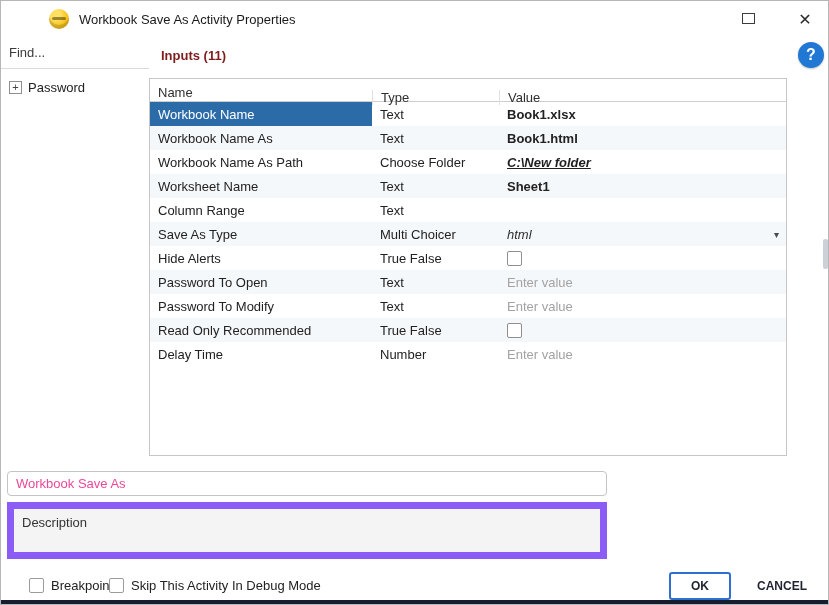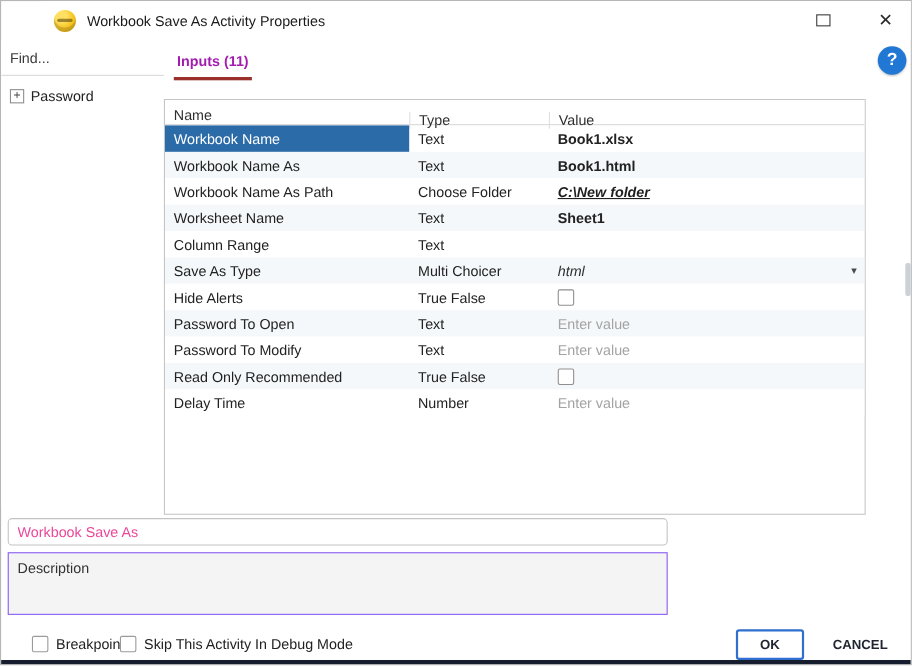--- a/index.html
+++ b/index.html
@@ -45,35 +45,35 @@
   }
   .tree-item { display:flex; align-items:center; gap:6px; padding:11px 0 0 8px; cursor:default; }
   .expander {
     width:13px; height:13px; border:1px solid #8f8f8f; background:#fff;
     display:flex; align-items:center; justify-content:center;
     font-size:11px; line-height:1; color:#444;
   }
 
   
   .tab {
-    position:absolute; left:157px; top:47px; font-weight:bold; color:#a21caf;
-    padding:0 3px 7px 3px; border-bottom:3px solid #9a2f2c; cursor:pointer;
+    position:absolute; left:157px; top:47px; font-weight:bold; color:#7f1d1d;
+    padding:0 3px 20px 3px; border-bottom:3px solid #9a2f2c; cursor:pointer;
   }
 
   
   .help-btn {
     position:absolute; left:797px; top:41px; width:26px; height:26px; border-radius:50%;
     background:#2077d4; color:#fff; font-weight:bold; font-size:16px;
     display:flex; align-items:center; justify-content:center; cursor:pointer;
     box-shadow:0 1px 2px rgba(0,0,0,.25);
   }
 
   
   .grid {
-    position:absolute; left:148px; top:89px; width:638px; height:378px;
+    position:absolute; left:148px; top:77px; width:638px; height:378px;
     border:1px solid #c6c6c6; background:#fff; overflow:hidden;
   }
   .grid-header {
     display:grid; grid-template-columns:222px 127px 1fr; height:23px;
     border-bottom:1px solid #cfcfcf; background:#fff;
   }
   .hcell { display:flex; align-items:center; padding-left:8px; color:#2f2f2f; }
   .hcell + .hcell { border-left:1px solid #e0e0e0;margin-top:11px; }
 
   .row { display:grid; grid-template-columns:222px 127px 1fr; height:24px; background:#fff; }
@@ -94,21 +94,21 @@
   }
 
   
   .name-input {
     position:absolute; left:6px; top:470px; width:600px; height:25px;
     border:1px solid #c4c4c4; border-radius:4px; padding-left:8px;
     font-family:"Liberation Sans", sans-serif; font-size:13px; color:#ec4899; background:#fff;
   }
   .desc-box {
     position:absolute; left:6px; top:501px; width:600px; height:57px;
-    background:#f4f4f4; border:1px solid #8b5cf6; padding:6px 8px; color:#333;
+    background:#f4f4f4; border:7px solid #8b5cf6; padding:6px 8px; color:#333;
   }
 
   
   .footer-check { position:absolute; display:flex; align-items:center; gap:7px; cursor:pointer; }
   .footer-check .box {
     width:15px; height:15px; border:1px solid #9b9b9b; border-radius:2px; background:#fff;
   }
   .fc-breakpoint { left:28px; top:577px; }
   .fc-skip { left:108px; top:577px; }
   .footer-check .lbl { color:#222; }

